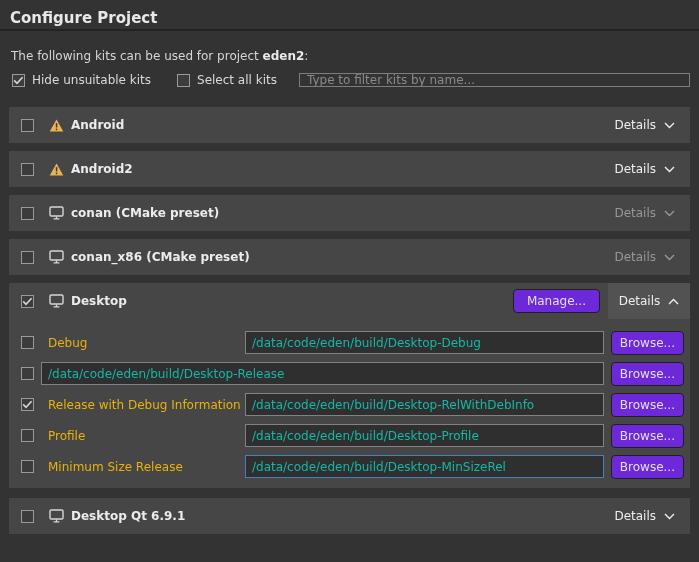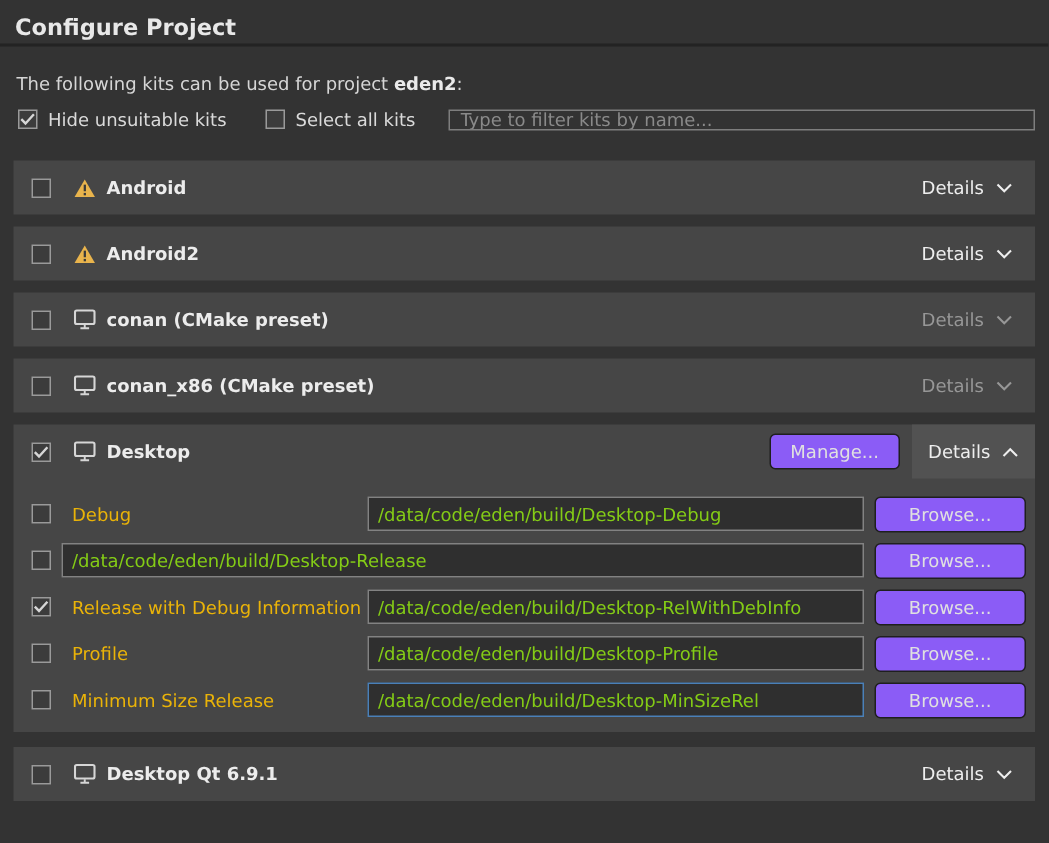--- a/index.html
+++ b/index.html
@@ -21,21 +21,21 @@
   }
   .subtitle {
     position: absolute; top: 49px; left: 11px;
     color: #d6d6d6;
   }
   .subtitle b { color: #eaeaea; }
   .controls {
     position: absolute; top: 73px; left: 12px; right: 9px;
     display: flex; align-items: center;
   }
-  .cb-label { display: inline-flex; align-items: flex-start; color: #dadada; }
+  .cb-label { display: inline-flex; align-items: flex-end; color: #dadada; }
   .checkbox {
     width: 13px; height: 13px;
     border: 1px solid #9a9a9a;
     background: #3c3c3c;
     display: inline-flex; align-items: center; justify-content: center;
     margin-right: 7px; flex: 0 0 auto;
   }
   .gap26 { width: 26px; flex: 0 0 auto; }
   .filter-input {
     flex: 1; margin-left: 22px;
@@ -75,49 +75,49 @@
     display: flex; align-items: center;
     padding-left: 12px;
   }
   .details-tab {
     background: #525252;
     height: 36px; width: 82px;
     display: inline-flex; align-items: center; justify-content: center; gap: 8px;
     color: #eeeeee;
   }
   .push-btn {
-    background: #8b5cf6;
+    background: #6d28d9;
     border: 1px solid #1f1f1f;
     border-radius: 4px;
     color: #e0e0e0;
     font-family: "DejaVu Sans", sans-serif; font-size: 12px;
     height: 24px;
     padding: 0 13px;
     display: inline-flex; align-items: center;
   }
   .manage-btn { margin-right: 8px; }
   .config-rows { padding: 8px 6px 0 12px; }
   .config-row {
     height: 31px;
     display: flex; align-items: center;
   }
   .config-label { color: #eab308; margin-left: 0; width: 197px; flex: 0 0 auto; }
   .path-input {
     flex: 1;
     height: 23px;
     background: #2f2f2f;
     border: 1px solid #828282;
-    color: #84cc16;
+    color: #14b8a6;
     font-family: "DejaVu Sans", sans-serif; font-size: 12px;
     padding: 0 6px;
     outline: none;
     min-width: 0;
   }
   .path-input.focused { border: 1px solid #4a80b8; }
-  .browse-btn { margin-left: 7px; flex: 0 0 auto; padding: 0 22px; height: 24px; }
+  .browse-btn { margin-left: 7px; flex: 0 0 auto; padding: 0 8px; height: 24px; }
 </style>
 </head>
 <body>
 
 <div class="page-title">Configure Project</div>
 
 <div class="subtitle"><span>The following kits can be used for project </span><b>eden2</b><span>:</span></div>
 
 <div class="controls">
   <span class="cb-label">

